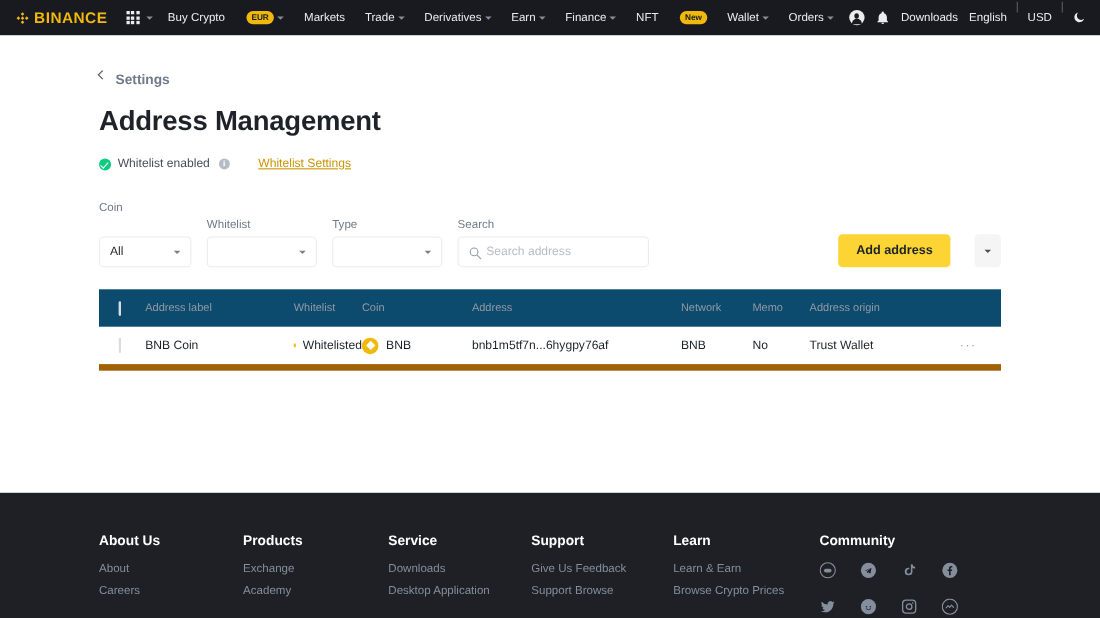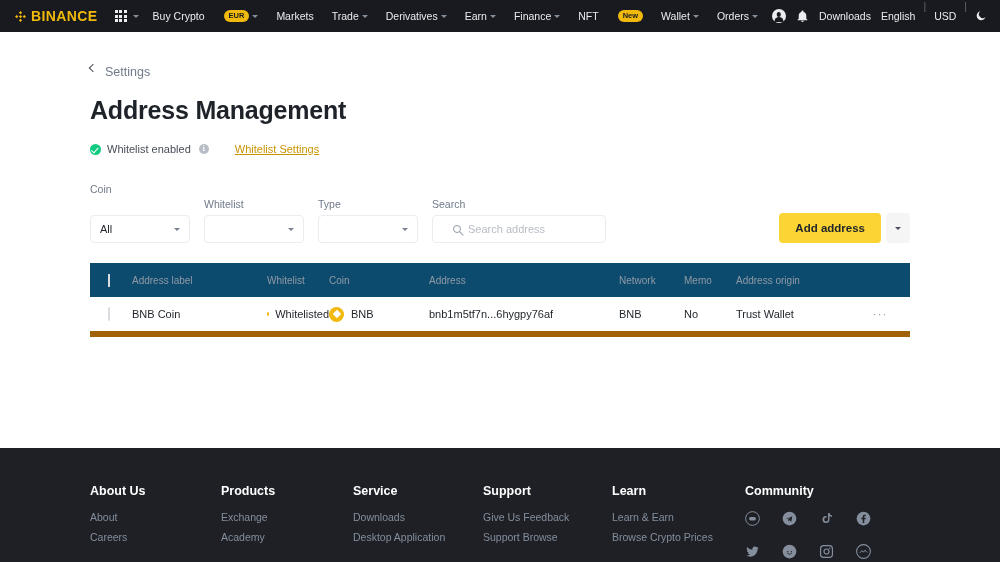--- a/index.html
+++ b/index.html
@@ -76,20 +76,21 @@
   .divider-pipe { color: #5e6673; padding: 0 3px; }
 
   
   .page { padding: 0 0 0 0; background: #fff; height: 416px; }
   .container { width: 1000px; padding-left: 90px; padding-right: 90px; }
 
   .breadcrumb {
     display: flex; align-items: flex-start; gap: 9px;
     padding-top: 33px; color: #707a8a; font-size: 12.5px;
     cursor: pointer;
+    font-weight: bold;
   }
   .chev-left {
     width: 6px; height: 6px;
     border-left: 1.6px solid #4a5058;
     border-bottom: 1.6px solid #4a5058;
     transform: rotate(45deg);
     display: inline-block;
   }
   .page-title {
     font-size: 25px; font-weight: bold; color: #1e2329;
@@ -128,44 +129,44 @@
     margin-top: 28px; gap: 14px;
   }
   .field-label { font-size: 10.5px; color: #707a8a; margin-bottom: 5px; }
   .select {
     height: 28px; border: 1px solid #eaecef; border-radius: 4px;
     display: flex; align-items: center; justify-content: space-between;
     padding: 0 9px; font-size: 11px; color: #1e2329; background: #fff;
     cursor: pointer;
   }
   .select .caret { border-top-color: #76808f; }
-  .f-coin { width: 100px; margin-top: 20px; }
+  .f-coin { width: 84px; margin-top: 20px; }
   .f-whitelist { width: 100px; }
   .f-type { width: 100px; }
   .f-search { width: 174px; }
   .search-box {
     height: 28px; border: 1px solid #eaecef; border-radius: 4px;
     display: flex; align-items: center; gap: 7px;
-    padding: 0 20px; background: #fff;
+    padding: 0 10px; background: #fff;
   }
   .search-box input {
     border: 0; outline: 0; font-size: 11px; color: #1e2329;
     width: 100%; font-family: "Liberation Sans", sans-serif; background: transparent;
   }
   .search-box input::placeholder { color: #b7bdc6; }
   .mag {
     width: 8px; height: 8px; border: 1.4px solid #929aa5;
     border-radius: 50%; position: relative; flex: 0 0 auto;
   }
   .mag::after {
     content: ""; position: absolute; right: -3.2px; bottom: -2.2px;
     width: 4.5px; height: 1.4px; background: #929aa5;
     transform: rotate(45deg);
   }
-  .filters-right { margin-left: auto; display: flex; align-items: center; gap: 5px; }
+  .filters-right { margin-left: auto; display: flex; align-items: center; gap: 22px; }
   .btn-primary {
     background: #fcd535; color: #1e2329; font-weight: bold;
     font-size: 11.5px; border: 0; border-radius: 4px;
     height: 30px; padding: 0 16px; cursor: pointer;
     font-family: "Liberation Sans", sans-serif;
   }
   .btn-caret {
     width: 24px; height: 30px; background: #f5f5f5; border-radius: 4px;
     display: flex; align-items: center; justify-content: center; cursor: pointer;
   }

